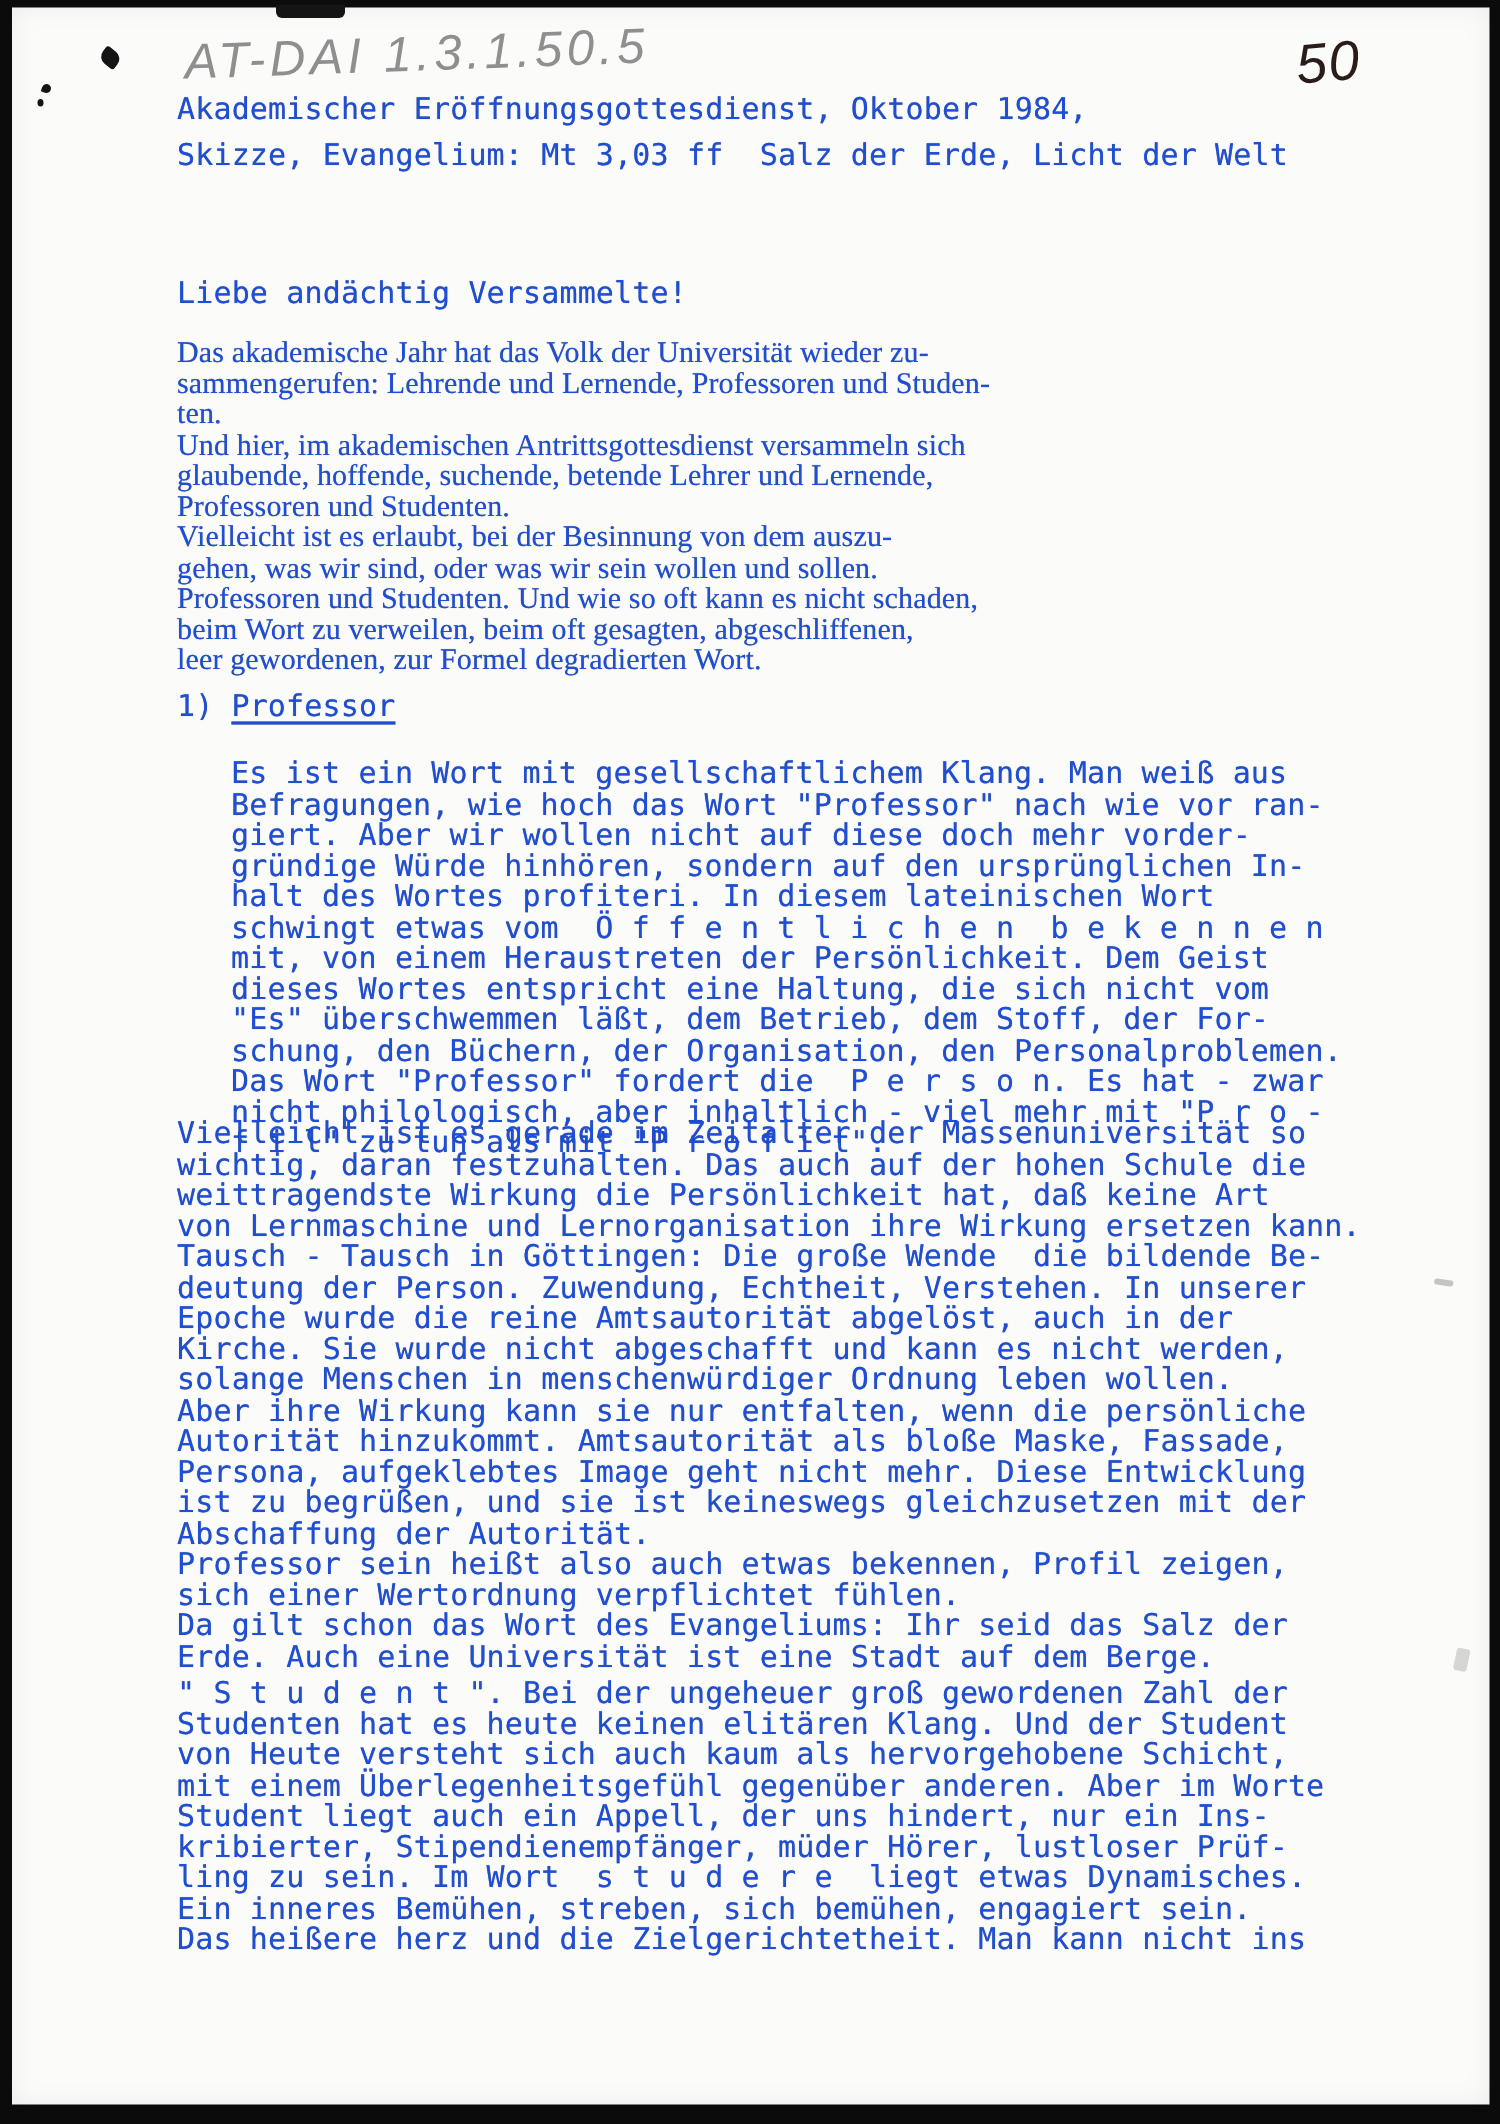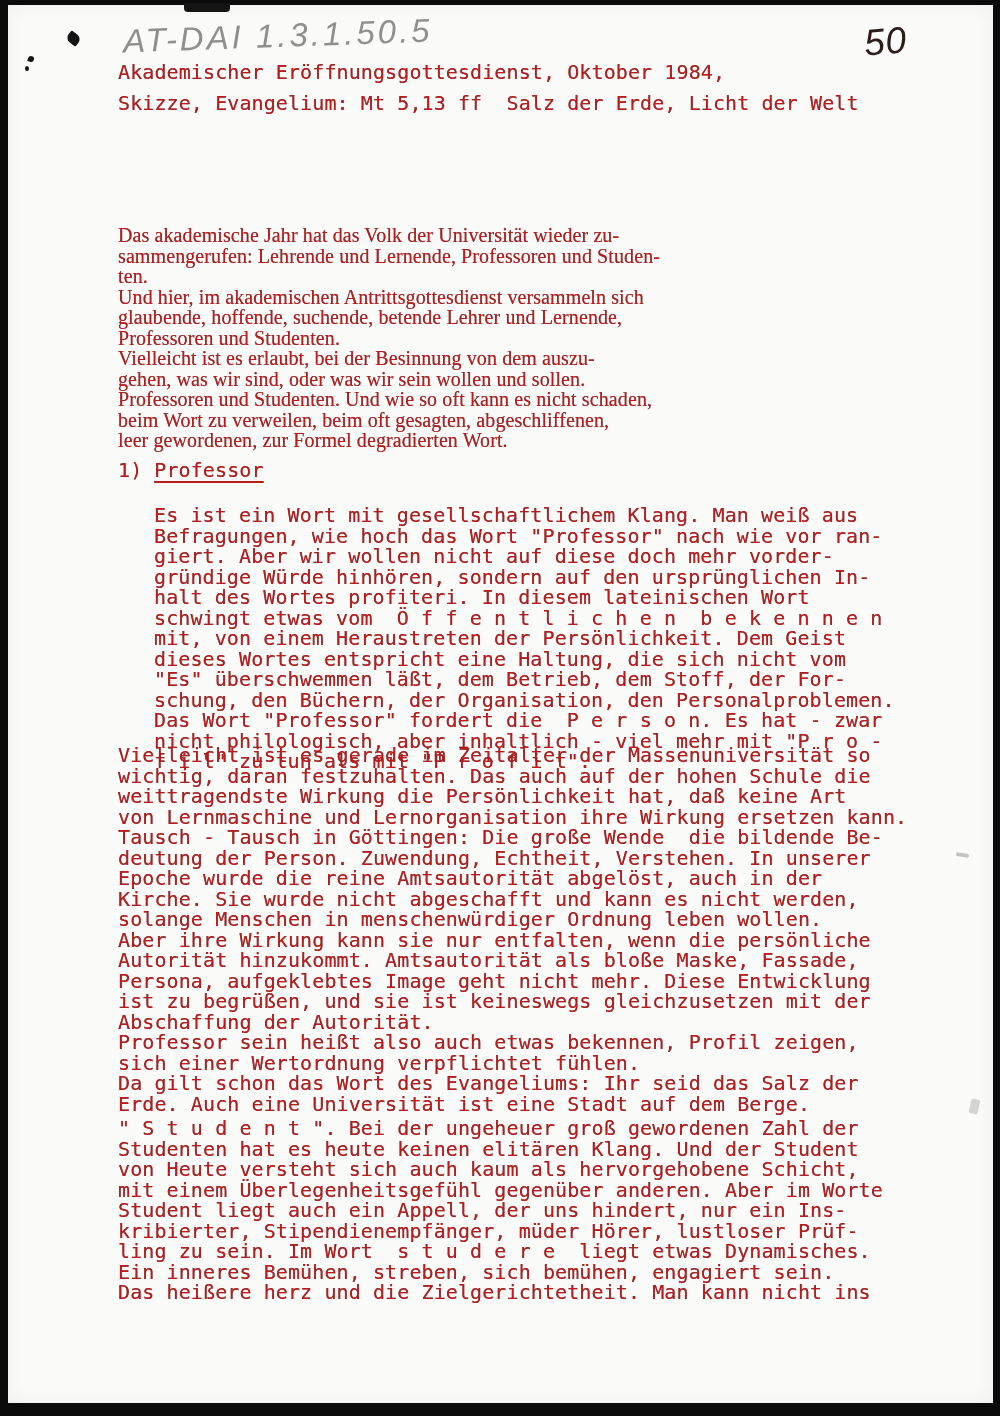--- a/index.html
+++ b/index.html
@@ -22,21 +22,21 @@
     position: absolute;
     left: 8px;
     top: 5px;
     width: 985px;
     height: 1398px;
     background: #fbfbfa;
     box-shadow: inset 0 0 18px rgba(0,0,0,0.06);
   }
   .typed {
     position: absolute;
-    color: #b91c1c;
+    color: #1d4ed8;
     font-family: "DejaVu Sans Mono", "Liberation Mono", monospace;
     font-size: 20px;
     line-height: 20.5px;
     letter-spacing: 0.1px;
     white-space: pre;
     text-shadow: 0 0 0.5px rgba(20,20,20,0.55);
   }
   .header-l1 { left: 110px; top: 57px; }
   .header-l2 { left: 110px; top: 88px; }
   .salutation { left: 110px; top: 180px; }
@@ -95,22 +95,23 @@
 
 <div class="scan">
   <div class="page">
 
     <div class="hw ref">AT-DAI 1.3.1.50.5</div>
 
     <div class="hw pageno">50</div>
 
     <div class="typed header-l1">Akademischer Eröffnungsgottesdienst, Oktober 1984,</div>
 
-    <div class="typed header-l2">Skizze, Evangelium: Mt 5,13 ff  Salz der Erde, Licht der Welt</div>
+    <div class="typed header-l2">Skizze, Evangelium: Mt 3,03 ff  Salz der Erde, Licht der Welt</div>
 
+    <div class="typed salutation">Liebe andächtig Versammelte!</div>
 
     <div class="typed para1">Das akademische Jahr hat das Volk der Universität wieder zu-
 sammengerufen: Lehrende und Lernende, Professoren und Studen-
 ten.
 Und hier, im akademischen Antrittsgottesdienst versammeln sich
 glaubende, hoffende, suchende, betende Lehrer und Lernende,
 Professoren und Studenten.
 Vielleicht ist es erlaubt, bei der Besinnung von dem auszu-
 gehen, was wir sind, oder was wir sein wollen und sollen.
 Professoren und Studenten. Und wie so oft kann es nicht schaden,

